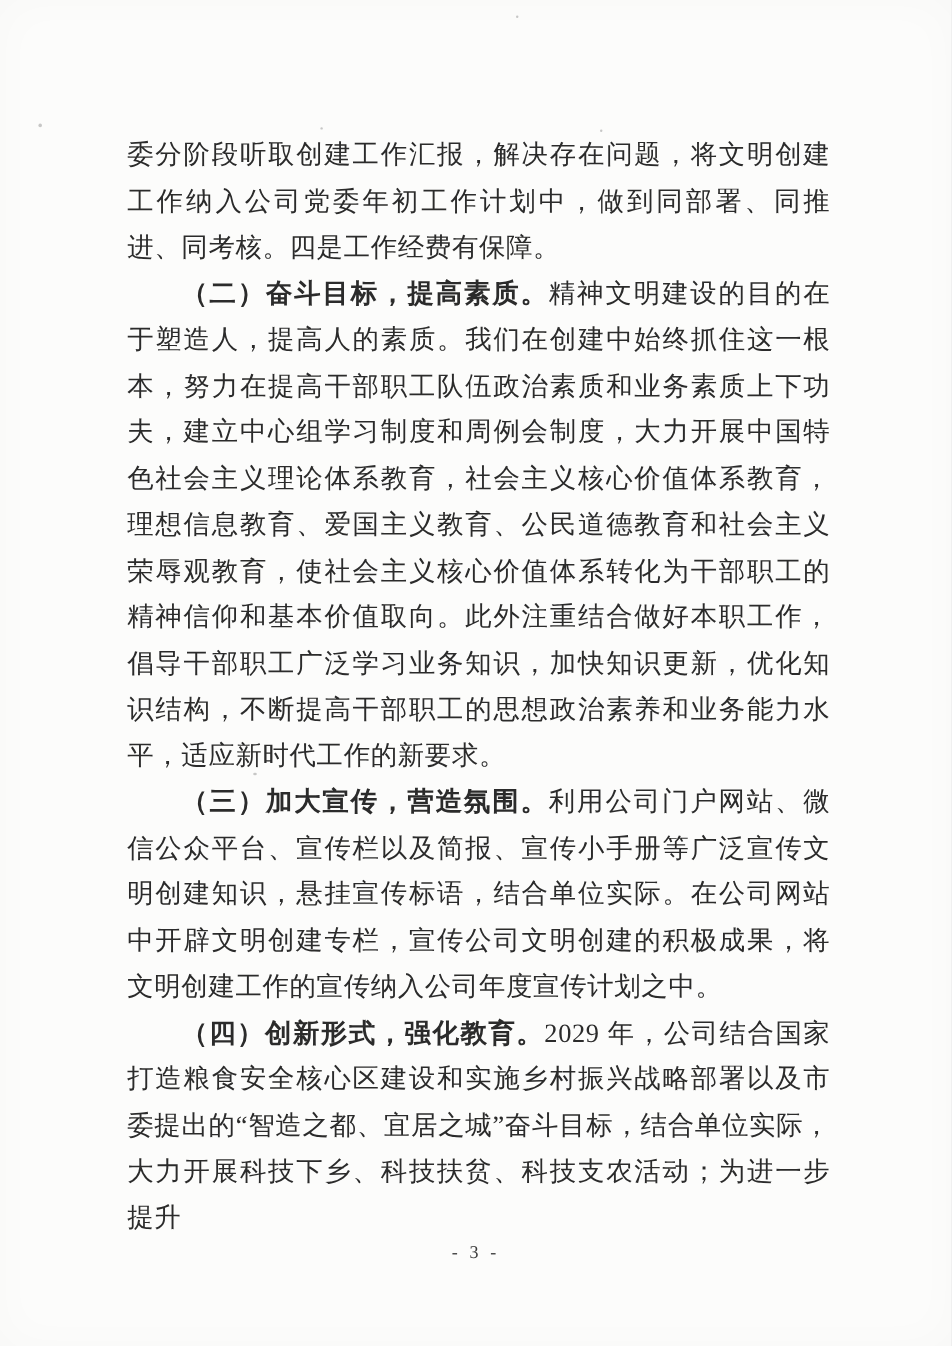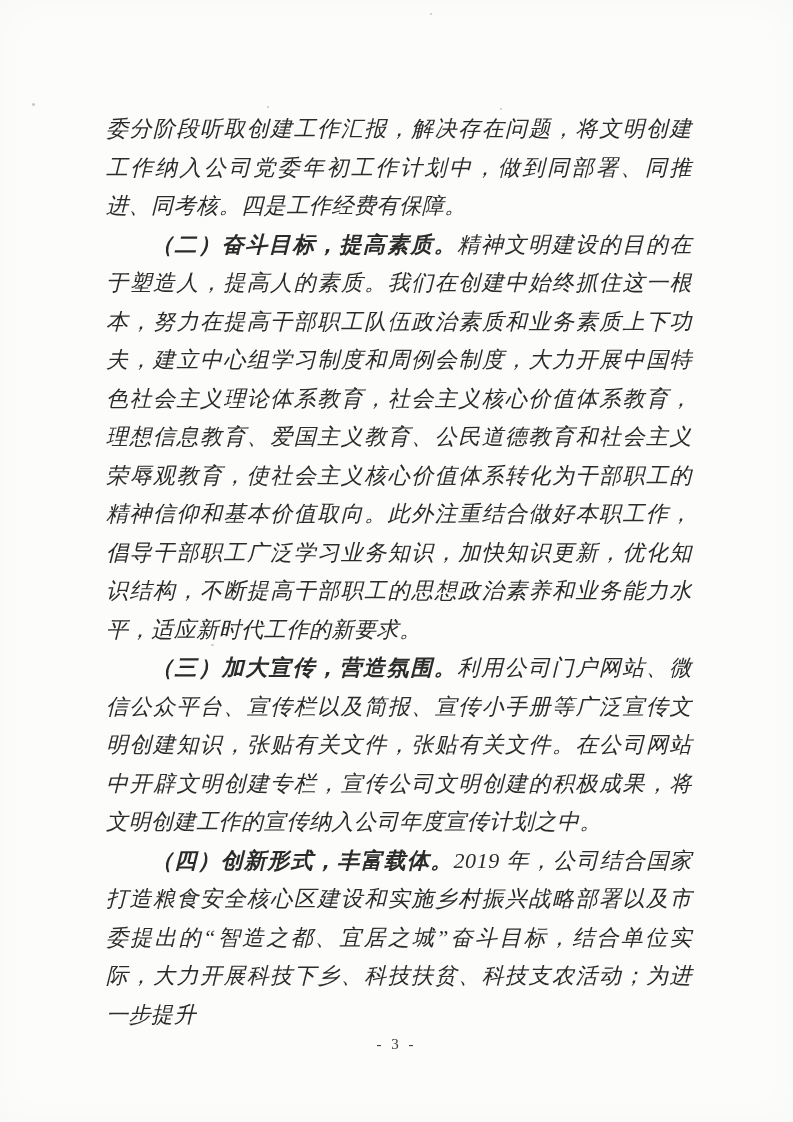--- a/index.html
+++ b/index.html
@@ -25,21 +25,20 @@
     width: 586px;
   }
   .para {
     margin: 0;
     font-size: 22px;
     line-height: 38.5px;
     letter-spacing: 0.55px;
     text-align: justify;
     text-justify: inter-character;
     word-break: break-all;
-    font-style: italic;
   }
   .para.indent {
     text-indent: 45px;
   }
   .lead {
     font-weight: bold;
   }
   .footer {
     position: absolute;
     top: 1036px;
@@ -72,21 +71,21 @@
   <div class="speck s3"></div>
   <div class="speck s4"></div>
   <div class="speck s5"></div>
 
   <div class="content">
 
     <p class="para"><span>委分阶段听取创建工作汇报，解决存在问题，将文明创建工作纳入公司党委年初工作计划中，做到同部署、同推进、同考核。四是工作经费有保障。</span></p>
 
     <p class="para indent"><span class="lead">（二）奋斗目标，提高素质。</span><span>精神文明建设的目的在于塑造人，提高人的素质。我们在创建中始终抓住这一根本，努力在提高干部职工队伍政治素质和业务素质上下功夫，建立中心组学习制度和周例会制度，大力开展中国特色社会主义理论体系教育，社会主义核心价值体系教育，理想信息教育、爱国主义教育、公民道德教育和社会主义荣辱观教育，使社会主义核心价值体系转化为干部职工的精神信仰和基本价值取向。此外注重结合做好本职工作，倡导干部职工广泛学习业务知识，加快知识更新，优化知识结构，不断提高干部职工的思想政治素养和业务能力水平，适应新时代工作的新要求。</span></p>
 
-    <p class="para indent"><span class="lead">（三）加大宣传，营造氛围。</span><span>利用公司门户网站、微信公众平台、宣传栏以及简报、宣传小手册等广泛宣传文明创建知识，张贴有关文件，张贴有关文件。在公司网站中开辟文明创建专栏，宣传公司文明创建的积极成果，将文明创建工作的宣传纳入公司年度宣传计划之中。</span></p>
+    <p class="para indent"><span class="lead">（三）加大宣传，营造氛围。</span><span>利用公司门户网站、微信公众平台、宣传栏以及简报、宣传小手册等广泛宣传文明创建知识，悬挂宣传标语，结合单位实际。在公司网站中开辟文明创建专栏，宣传公司文明创建的积极成果，将文明创建工作的宣传纳入公司年度宣传计划之中。</span></p>
 
-    <p class="para indent"><span class="lead">（四）创新形式，丰富载体。</span><span>2019 年，公司结合国家打造粮食安全核心区建设和实施乡村振兴战略部署以及市委提出的“智造之都、宜居之城”奋斗目标，结合单位实际，大力开展科技下乡、科技扶贫、科技支农活动；为进一步提升</span></p>
+    <p class="para indent"><span class="lead">（四）创新形式，强化教育。</span><span>2029 年，公司结合国家打造粮食安全核心区建设和实施乡村振兴战略部署以及市委提出的“智造之都、宜居之城”奋斗目标，结合单位实际，大力开展科技下乡、科技扶贫、科技支农活动；为进一步提升</span></p>
 
   </div>
 
   <div class="footer">- 3 -</div>
 
 </div>
 
 </body></html>

